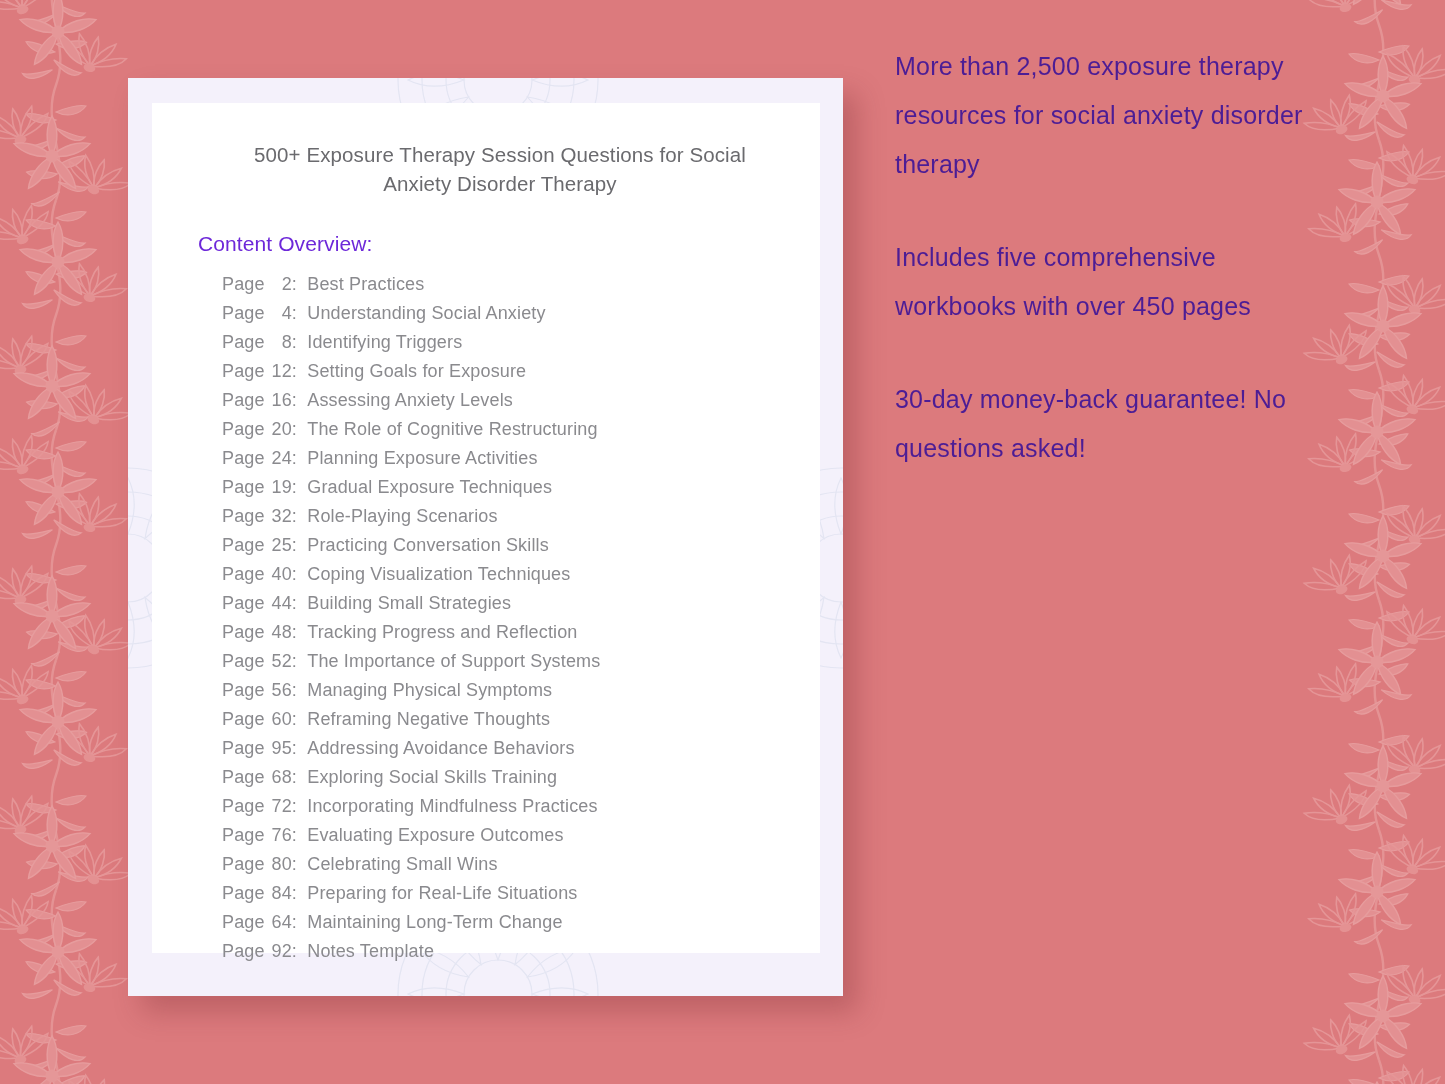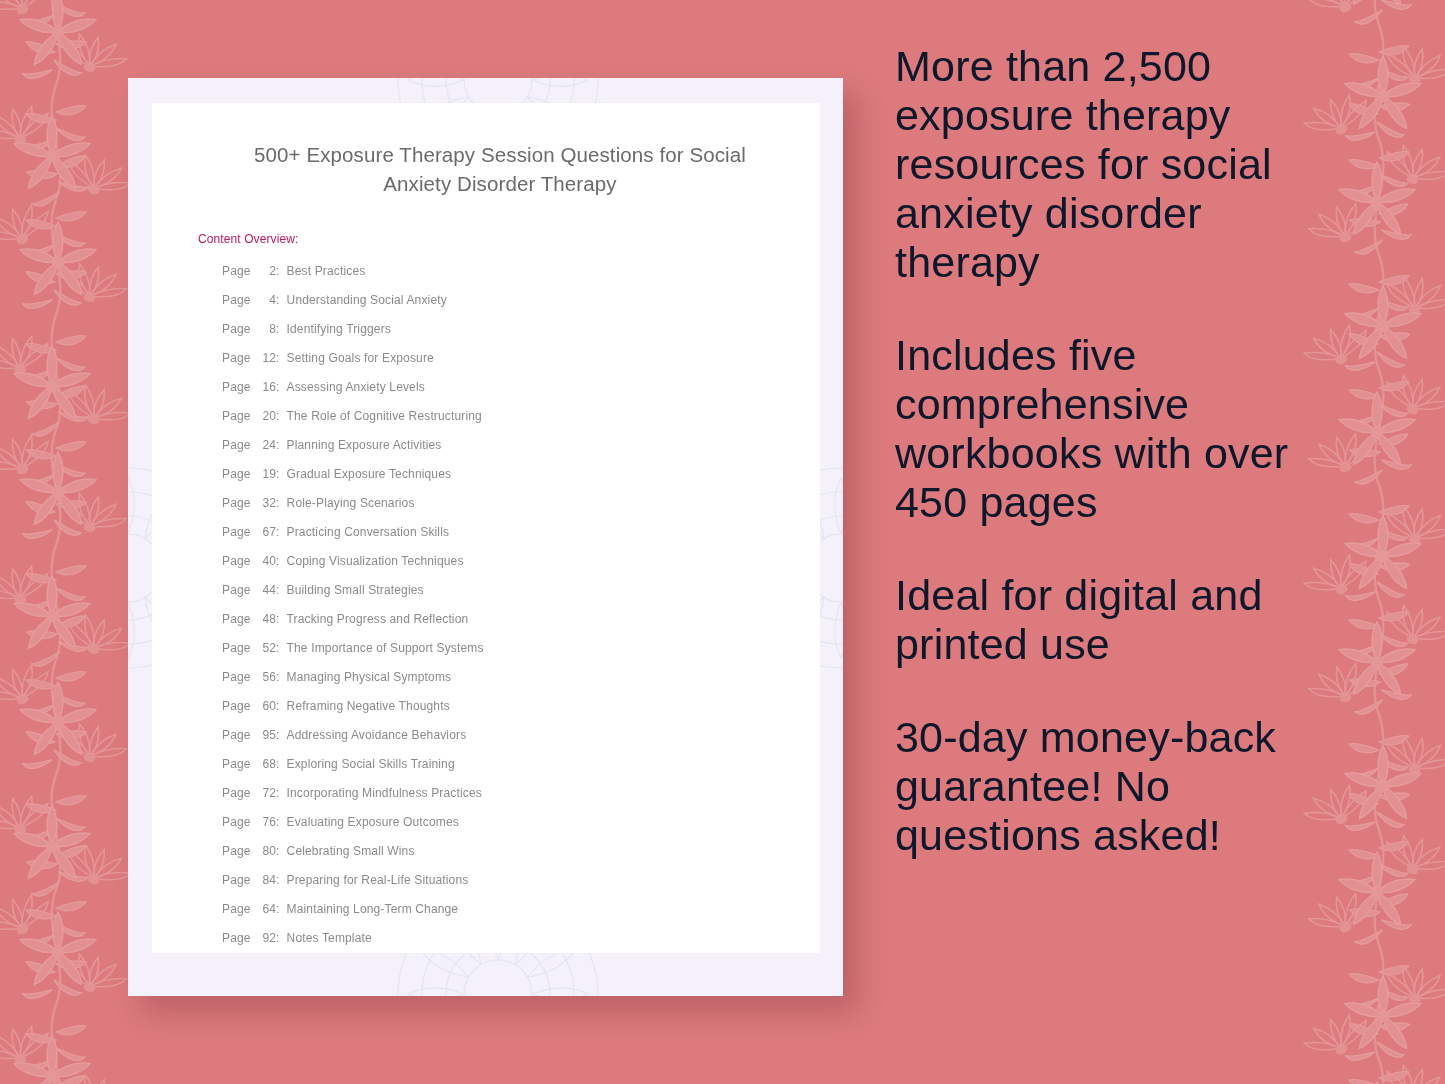--- a/index.html
+++ b/index.html
@@ -75,35 +75,35 @@
     line-height: 28.5px;
     font-weight: 400;
     color: #6a6a6e;
     text-align: center;
     letter-spacing: 0.1px;
   }
 
   #content-overview-label {
     margin: 0;
     padding: 34px 0 0 46px;
-    font-size: 12px;
-    color: #be185d;
+    font-size: 21px;
+    color: #6d28d9;
     letter-spacing: 0.1px;
   }
 
   #toc-list {
     margin: 0;
     padding: 18px 0 0 70px;
     list-style: none;
   }
   .toc-row {
     display: flex;
     align-items: baseline;
     height: 29px;
-    font-size: 12px;
+    font-size: 18px;
     color: #8a8a8e;
     letter-spacing: 0.15px;
   }
   .toc-page-word { white-space: pre; }
   .toc-page-num {
     display: inline-block;
     min-width: 22px;
     text-align: right;
   }
   .toc-colon { white-space: pre; }
@@ -111,22 +111,22 @@
 
   
   #marketing {
     position: absolute;
     left: 895px;
     top: 42px;
     width: 430px;
   }
   .marketing-para {
     margin: 0 0 44px 0;
-    color: #0f172a;
-    font-size: 43px;
+    color: #4c1d95;
+    font-size: 25px;
     line-height: 49px;
     font-weight: 400;
     letter-spacing: 0.2px;
   }
   .marketing-para:last-child { margin-bottom: 0; }
 </style>
 </head>
 <body>
 
 <div id="stage">
@@ -388,21 +388,21 @@
             <span class="toc-title">Gradual Exposure Techniques</span>
           </li>
           <li class="toc-row">
             <span class="toc-page-word">Page </span>
             <span class="toc-page-num">32</span>
             <span class="toc-colon">:  </span>
             <span class="toc-title">Role-Playing Scenarios</span>
           </li>
           <li class="toc-row">
             <span class="toc-page-word">Page </span>
-            <span class="toc-page-num">67</span>
+            <span class="toc-page-num">25</span>
             <span class="toc-colon">:  </span>
             <span class="toc-title">Practicing Conversation Skills</span>
           </li>
           <li class="toc-row">
             <span class="toc-page-word">Page </span>
             <span class="toc-page-num">40</span>
             <span class="toc-colon">:  </span>
             <span class="toc-title">Coping Visualization Techniques</span>
           </li>
           <li class="toc-row">
@@ -483,17 +483,16 @@
             <span class="toc-colon">:  </span>
             <span class="toc-title">Notes Template</span>
           </li>
         </ul>
     </div>
   </div>
 
   <div id="marketing">
       <p class="marketing-para">More than 2,500 exposure therapy resources for social anxiety disorder therapy</p>
       <p class="marketing-para">Includes five comprehensive workbooks with over 450 pages</p>
-      <p class="marketing-para">Ideal for digital and printed use</p>
       <p class="marketing-para">30-day money-back guarantee! No questions asked!</p>
     </div>
 
 </div>
 
 </body></html>

